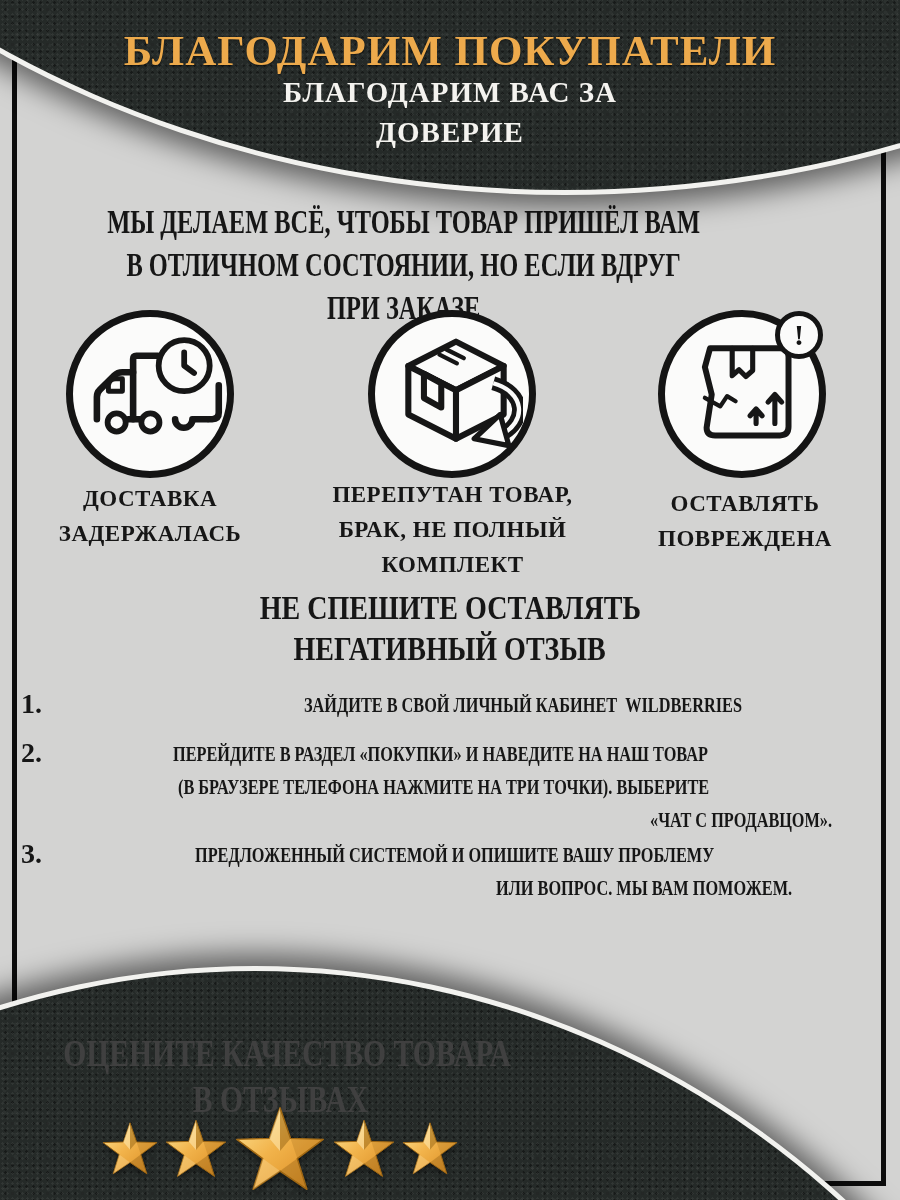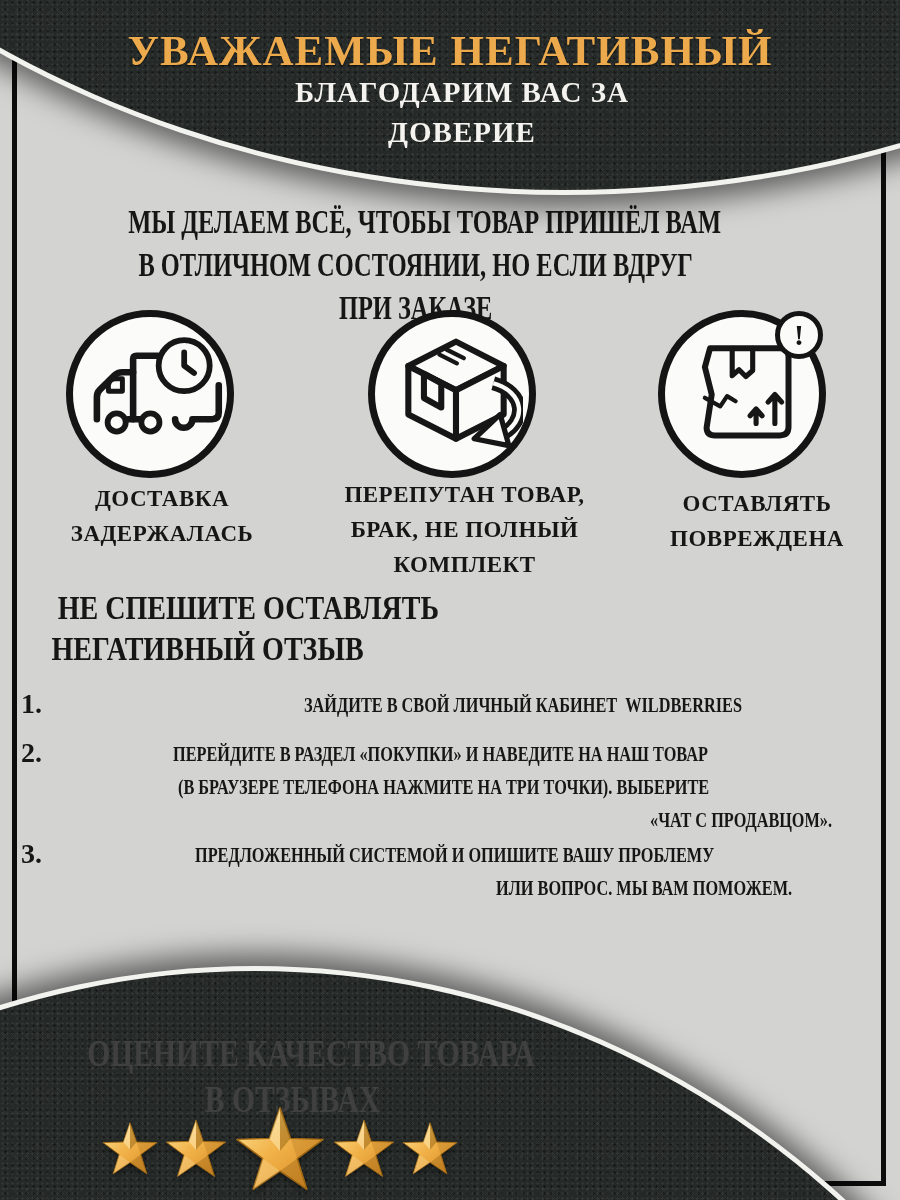--- a/index.html
+++ b/index.html
@@ -29,33 +29,33 @@
     border-radius:50%; border:5px solid #f2f2ef;
     box-shadow:0 12px 28px rgba(0,0,0,0.55); z-index:3;
   }
   .footer-ellipse{
     position:absolute; left:-650px; top:966px; width:1800px; height:1920px;
     border-radius:50%; border:5px solid #f2f2ef;
     box-shadow:0 -12px 28px rgba(0,0,0,0.55); z-index:3;
   }
   .hdr-content,.ftr-content{position:absolute; z-index:4;}
   .hdr-content{left:0; top:0; width:900px; text-align:center;}
-  .line{display:block;padding-left:24px;}
+  .line{display:block;}
   .line>span{display:inline-block; white-space:pre;}
   .sq72>span{transform:scaleX(0.74); transform-origin:center;}
   .sq78>span{transform:scaleX(0.78); transform-origin:center;}
   .sq85>span{transform:scaleX(0.85); transform-origin:center;}
   .sqL>span{transform:scaleX(0.74); transform-origin:left center;}
   .gold-title{position:absolute; top:26px; width:900px; text-align:center;
     font-size:43px; letter-spacing:1px; color:#edaa4c; text-shadow:0 1px 2px rgba(0,0,0,0.55);}
   .subtitle{position:absolute; top:72px; width:900px; text-align:center;
     font-size:29px; line-height:40px; color:#f4f3ef; letter-spacing:1px;}
   .intro{position:absolute; top:201px; width:808px; text-align:center;
     font-size:33px; line-height:43px; z-index:2;}
-  .advice{position:absolute; top:588px; width:900px; text-align:left;
+  .advice{position:absolute; top:588px; width:900px; text-align:center;
     font-size:33px; line-height:41px; z-index:2;}
   .circle{
     position:absolute; width:168px; height:168px; box-sizing:border-box;
     border:7px solid #141414; border-radius:50%; background:#fbfbfa; z-index:2;
   }
   .circle svg{position:absolute; left:14px; top:16px;}
   .badge{
     position:absolute; right:-4px; top:-6px; width:48px; height:48px; box-sizing:border-box;
     border:5px solid #141414; border-radius:50%; background:#fbfbfa;
     font-size:30px; line-height:38px; text-align:center; color:#141414;
@@ -169,21 +169,21 @@
         <div class="line sqL"><span>ПРЕДЛОЖЕННЫЙ СИСТЕМОЙ И ОПИШИТЕ ВАШУ ПРОБЛЕМУ</span></div>
         <div class="line sqL"><span>ИЛИ ВОПРОС. МЫ ВАМ ПОМОЖЕМ.</span></div>
       </div>
     </div>
   </div>
 
   <div class="header-ellipse dark-tex"></div>
   <div class="footer-ellipse dark-tex"></div>
 
   <div class="hdr-content">
-    <div class="gold-title"><span style="display:inline-block;">УВАЖАЕМЫЕ НЕГАТИВНЫЙ</span></div>
+    <div class="gold-title"><span style="display:inline-block;">БЛАГОДАРИМ ПОКУПАТЕЛИ</span></div>
     <div class="subtitle">
       <div class="line"><span>БЛАГОДАРИМ ВАС ЗА</span></div>
       <div class="line"><span>ДОВЕРИЕ</span></div>
     </div>
   </div>
 
   <div class="ftr-head">
     <div class="line sq78"><span>ОЦЕНИТЕ КАЧЕСТВО ТОВАРА</span></div>
     <div class="line sq78"><span>В ОТЗЫВАХ</span></div>
   </div>

